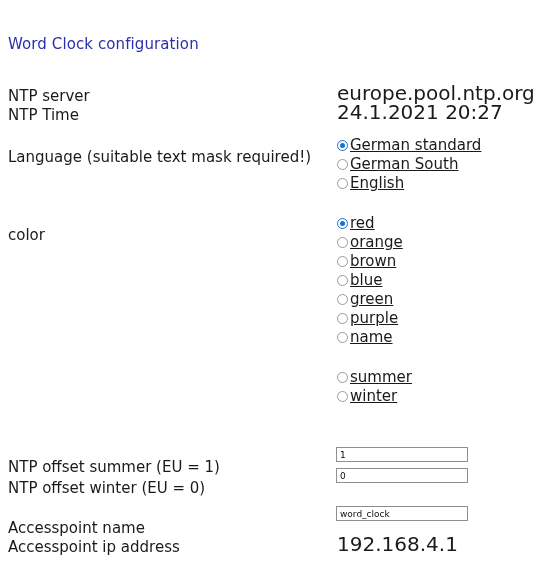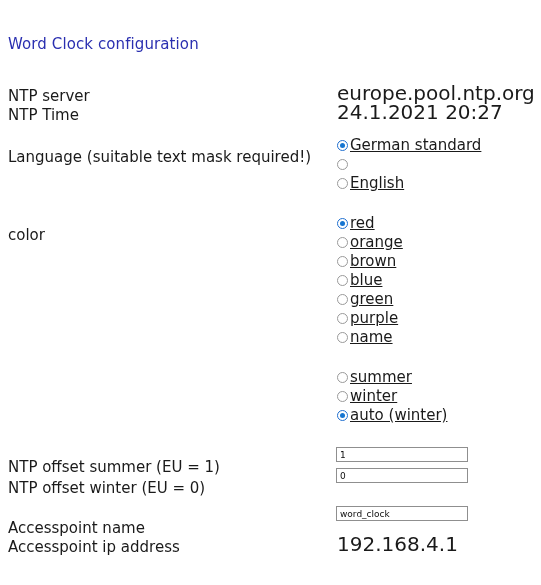--- a/index.html
+++ b/index.html
@@ -171,21 +171,21 @@
   </div>
 
   <div class="row" style="top:109px;">
     <span class="label">Language (suitable text mask required!)</span>
   </div>
   <div class="radio-group" style="top:109px;">
     <label class="radio-row">
       <span class="radio checked"></span><span class="radio-label">German standard</span>
     </label>
     <label class="radio-row">
-      <span class="radio"></span>
+      <span class="radio"></span><span class="radio-label">German South</span>
     </label>
     <label class="radio-row">
       <span class="radio"></span><span class="radio-label">English</span>
     </label>
   </div>
 
   <div class="row" style="top:187px;">
     <span class="label">color</span>
   </div>
   <div class="radio-group" style="top:187px;">
@@ -211,23 +211,20 @@
       <span class="radio"></span><span class="radio-label">name</span>
     </label>
   </div>
 
   <div class="radio-group" style="top:341px;">
     <label class="radio-row">
       <span class="radio"></span><span class="radio-label">summer</span>
     </label>
     <label class="radio-row">
       <span class="radio"></span><span class="radio-label">winter</span>
-    </label>
-    <label class="radio-row">
-      <span class="radio checked"></span><span class="radio-label">auto (winter)</span>
     </label>
   </div>
 
   <div class="row" style="top:419px;">
     <span class="label">NTP offset summer (EU = 1)</span>
   </div>
   <input class="textfield" style="top: 420px;" type="text" value="1">
 
   <div class="row" style="top:440px;padding-left:10px;">
     <span class="label">NTP offset winter (EU = 0)</span>

